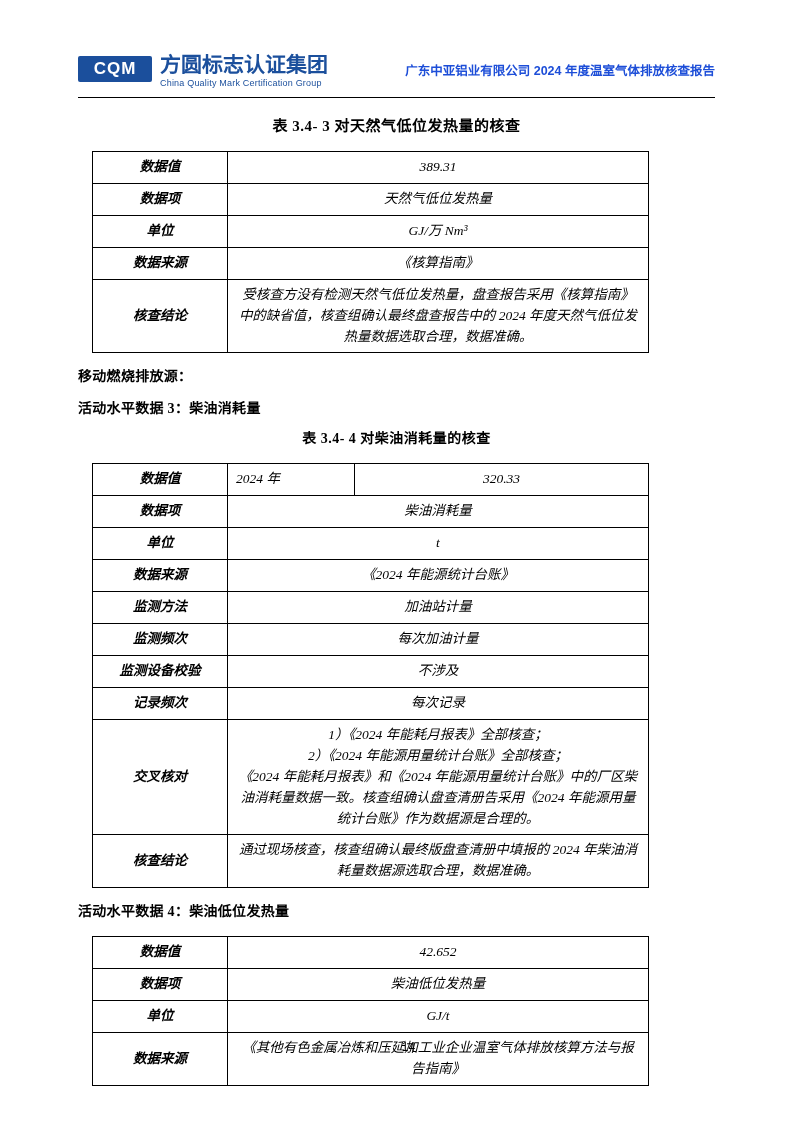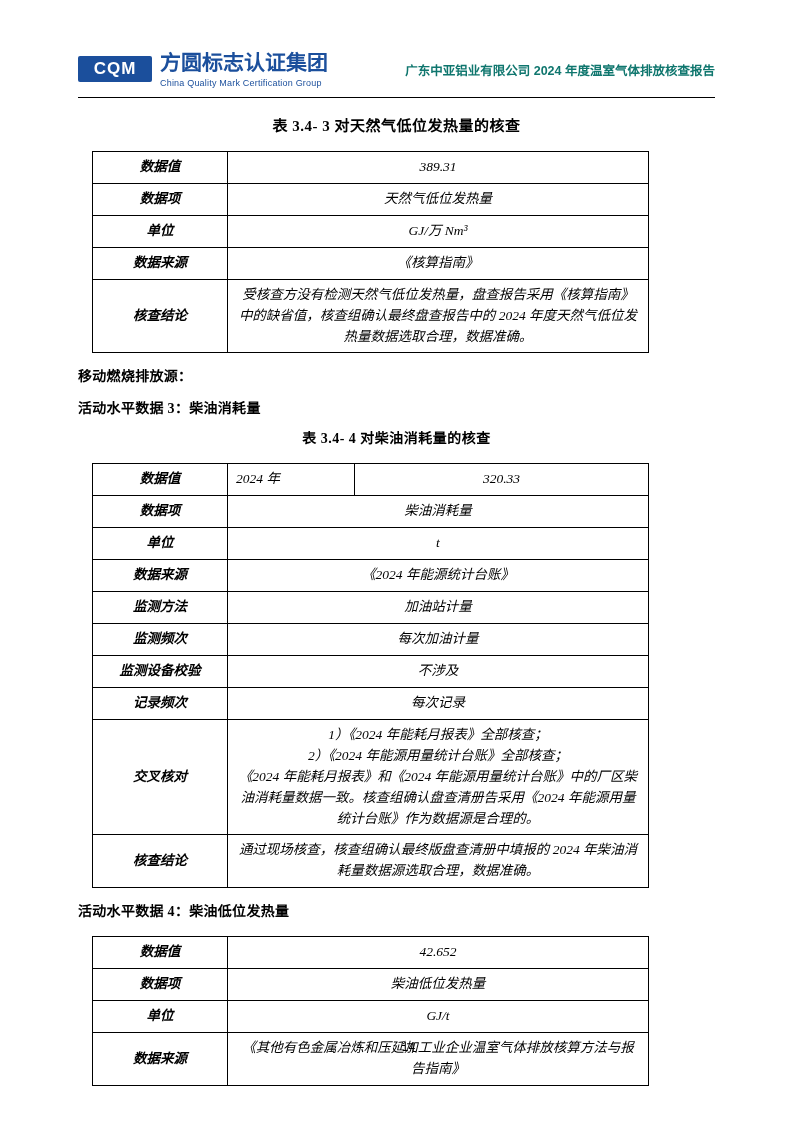--- a/index.html
+++ b/index.html
@@ -52,21 +52,21 @@
     justify-content: center;
     border-radius: 2px;
     position: relative;
     top: 2px;
   }
   .logo-text {
     margin-left: 8px;
     line-height: 1;
   }
   .logo-cn {
-    font-family: Liberation Mono, monospace;
+    font-family: Liberation Sans, sans-serif;
     font-weight: bold;
     font-size: 21px;
     color: #1b4f9c;
     letter-spacing: 0px;
     white-space: nowrap;
   }
   .logo-en {
     font-family: "Liberation Sans", sans-serif;
     font-size: 9px;
     color: #1b4f9c;
@@ -74,21 +74,21 @@
     letter-spacing: 0.2px;
     white-space: nowrap;
   }
   .header-title {
     position: absolute;
     right: 78px;
     top: 60px;
     font-family: "Liberation Sans", sans-serif;
     font-weight: bold;
     font-size: 12.5px;
-    color: #0f766e;
+    color: #1d4ed8;
     white-space: nowrap;
   }
   .header-rule {
     position: absolute;
     left: 78px;
     top: 97px;
     width: 637px;
     height: 0;
     border-top: 1px solid #000000;
   }

